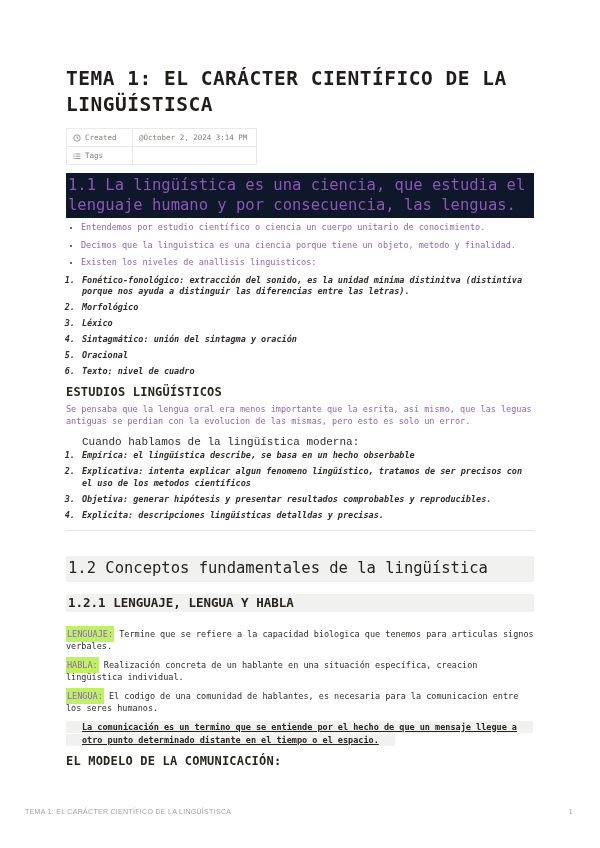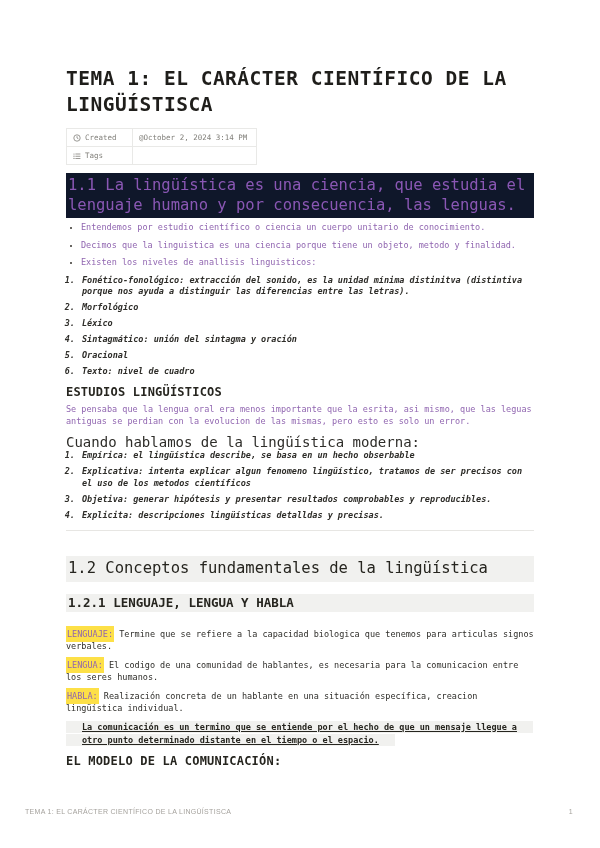--- a/index.html
+++ b/index.html
@@ -69,29 +69,30 @@
 
   p.mini-bold {
     margin: 8px 0 0; font-size: 12px; line-height: 12px;
     font-weight: bold; color: #26251f; letter-spacing: 0.2px;
   }
   p.body-purple {
     margin: 5px 0 0; font-size: 8.5px; line-height: 12.5px;
     color: #9065b0;
   }
   p.body-plain {
-    margin: 8px 0 0; font-size: 14px; line-height: 12.5px;
+    margin: 8px 16px 0; font-size: 11px; line-height: 12.5px;
     color: #2e2d29;
+    font-family: Liberation Mono, monospace;
   }
   hr.divider {
     border: none; border-top: 1px solid #e7e6e3;
     margin: 9px 0 0;
   }
   p.term-line { margin: 6px 0 0; font-size: 8.5px; line-height: 12.5px; color: #2e2d29; }
-  .term-label { color: #9065b0; background: #fde047; padding: 3px 1px; }
+  .term-label { color: #9065b0; background: #bef264; padding: 3px 1px; }
 
   p.underline-para { margin: 6px 0 0; font-size: 8.5px; line-height: 13px; }
   .underline-highlight {
     font-weight: bold; text-decoration: underline;
     background: #f1f1ef; color: #26251f;
     padding: 1px 16px;
     -webkit-box-decoration-break: clone; box-decoration-break: clone;
   }
 
   .footer {
@@ -176,24 +177,24 @@
   <hr class="divider">
 
   <h2 class="h-gray">1.2 Conceptos fundamentales de la lingüística</h2>
 
   <h3 class="h-gray">1.2.1 LENGUAJE, LENGUA Y HABLA</h3>
 
   <p class="term-line">
     <span class="term-label">LENGUAJE:</span><span> Termine que se refiere a la capacidad biologica que tenemos para articulas signos verbales.</span>
   </p>
   <p class="term-line">
+    <span class="term-label">HABLA:</span><span> Realización concreta de un hablante en una situación específica, creacion lingüística individual.</span>
+  </p>
+  <p class="term-line">
     <span class="term-label">LENGUA:</span><span> El codigo de una comunidad de hablantes, es necesaria para la comunicacion entre los seres humanos.</span>
-  </p>
-  <p class="term-line">
-    <span class="term-label">HABLA:</span><span> Realización concreta de un hablante en una situación específica, creacion lingüística individual.</span>
   </p>
 
 
   <p class="underline-para">
     <span class="underline-highlight">La comunicación es un termino que se entiende por el hecho de que un mensaje llegue a otro punto determinado distante en el tiempo o el espacio.</span>
   </p>
 
   <p class="mini-bold">EL MODELO DE LA COMUNICACIÓN:</p>
 
 </div>

